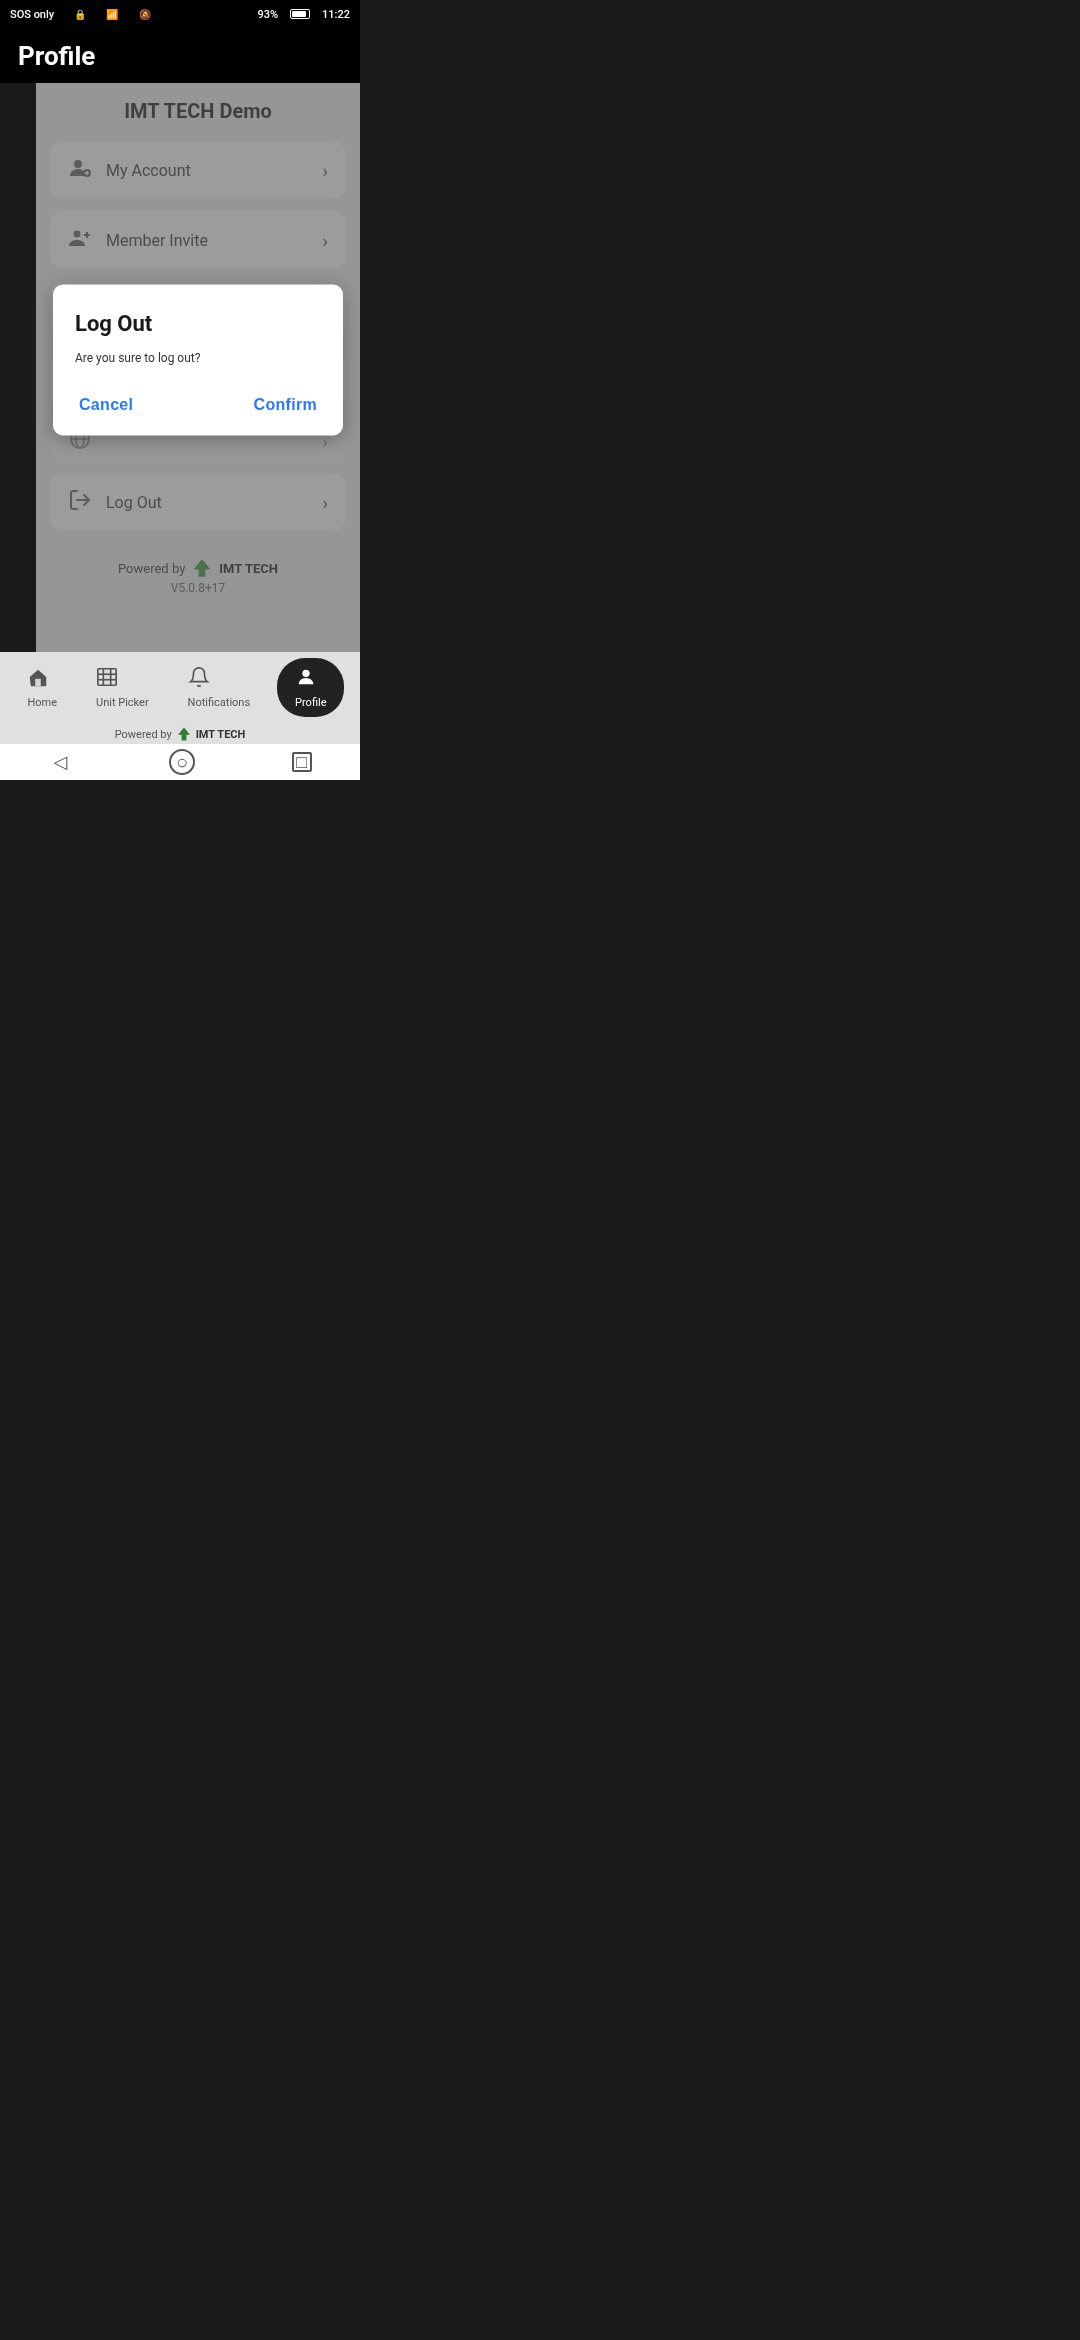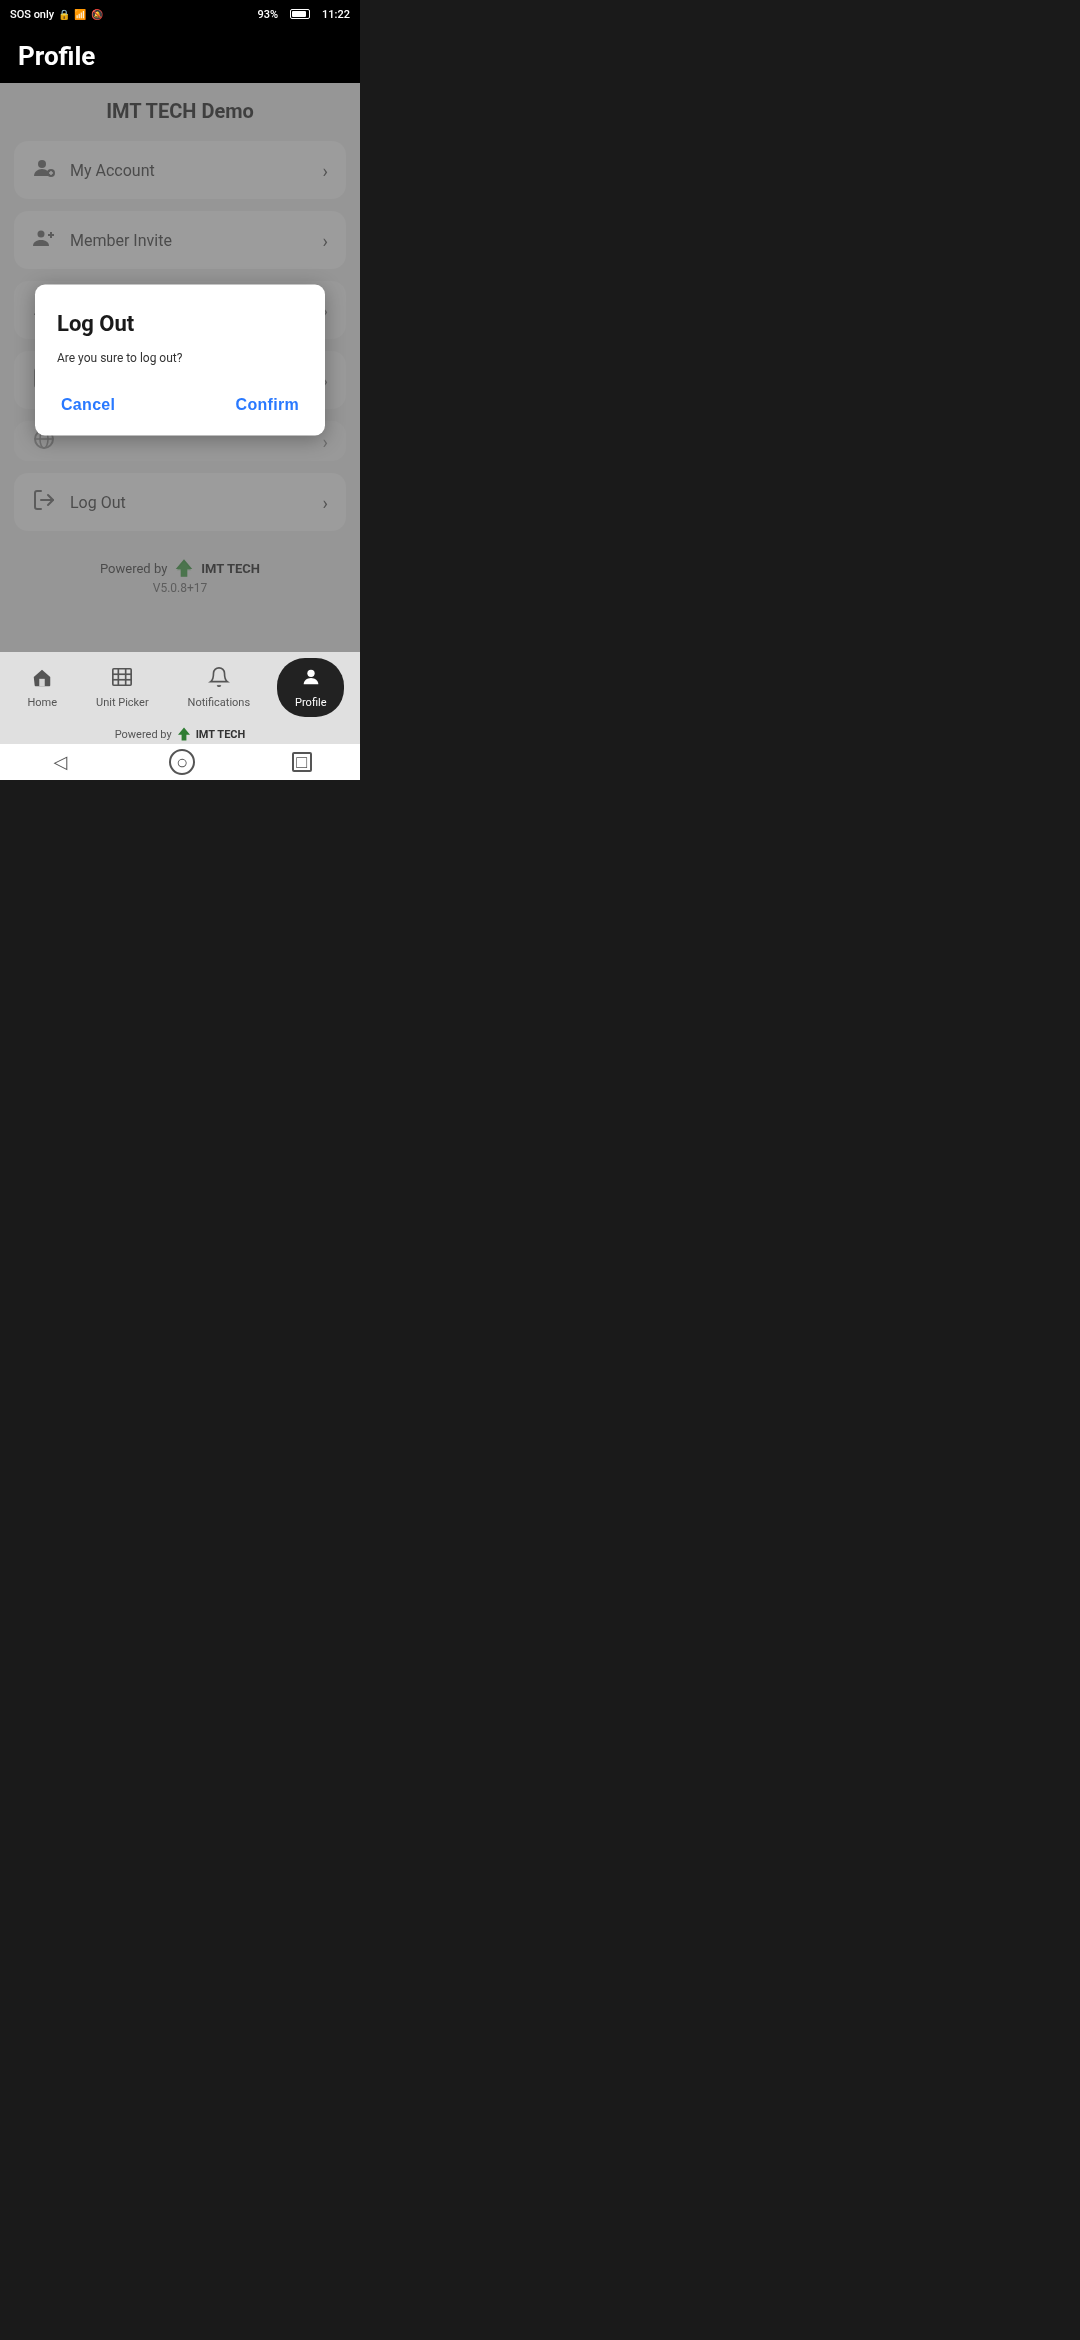--- a/index.html
+++ b/index.html
@@ -23,21 +23,21 @@
       align-items: center;
       justify-content: space-between;
       padding: 0 10px;
       color: #fff;
       font-size: 11px;
       font-weight: 500;
     }
     .status-left {
       display: flex;
       align-items: center;
-      gap: 4px;
+      gap: 20px;
       font-size: 11px;
     }
     .status-right {
       display: flex;
       align-items: center;
       gap: 12px;
       font-size: 11px;
     }
     .battery-body {
       width: 20px;
@@ -218,21 +218,21 @@
       border-radius: 30px 30px 0 0;
       display: flex;
       align-items: center;
       justify-content: space-around;
       padding: 0 8px;
       position: relative;
     }
     .nav-item {
       display: flex;
       flex-direction: column;
-      align-items: center;
+      align-items: flex-start;
       gap: 3px;
       cursor: pointer;
       padding: 6px 12px;
     }
     .nav-item.active {
       background: #222;
       border-radius: 28px;
       padding: 8px 18px;
     }
     .nav-icon {
@@ -288,20 +288,21 @@
       height: calc(780px - 28px - 55px - 36px);
       overflow: hidden;
       position: relative;
       display: flex;
       flex-direction: column;
     }
     .scroll-inner {
       flex: 1;
       overflow: hidden;
       position: relative;
+      margin-left: 36px;
     }
   </style>
 </head>
 <body>
 
 <div class="status-bar">
   <div class="status-left">
     <span>SOS only</span>
     <span style="font-size:10px;">🔒</span>
     <span style="font-size:10px;">📶</span>

